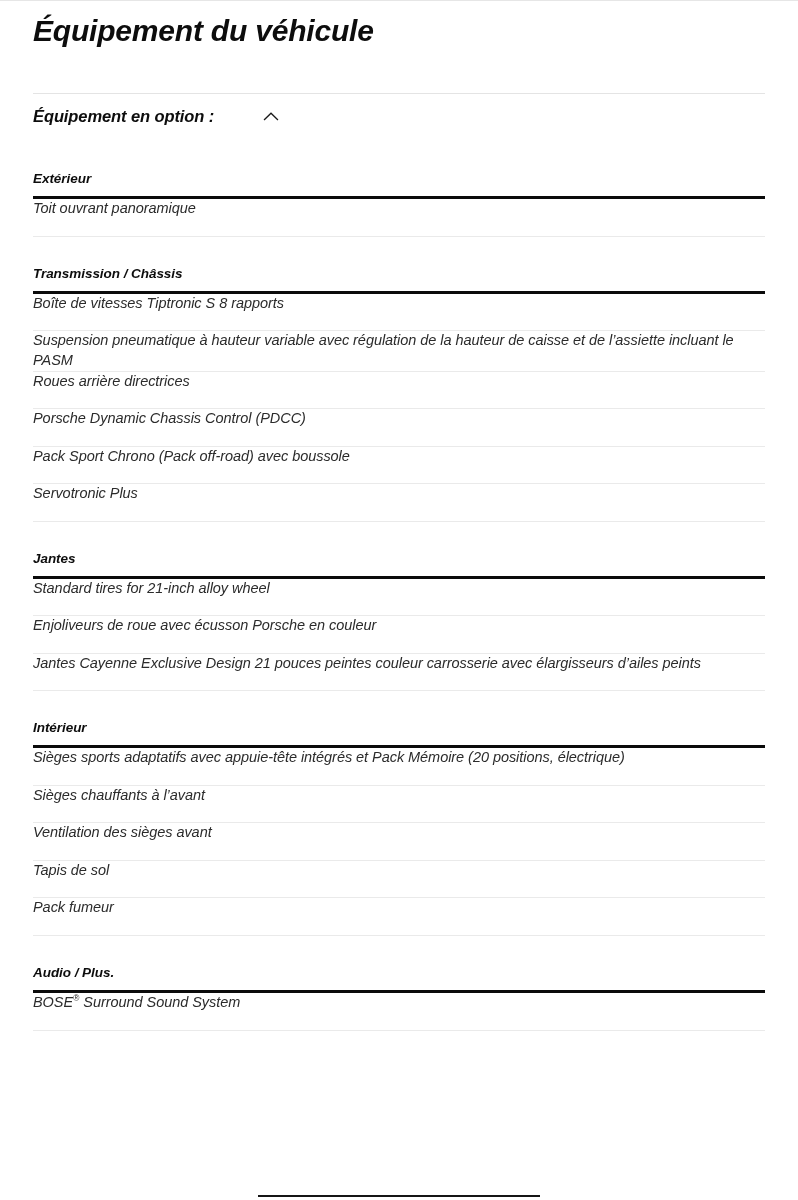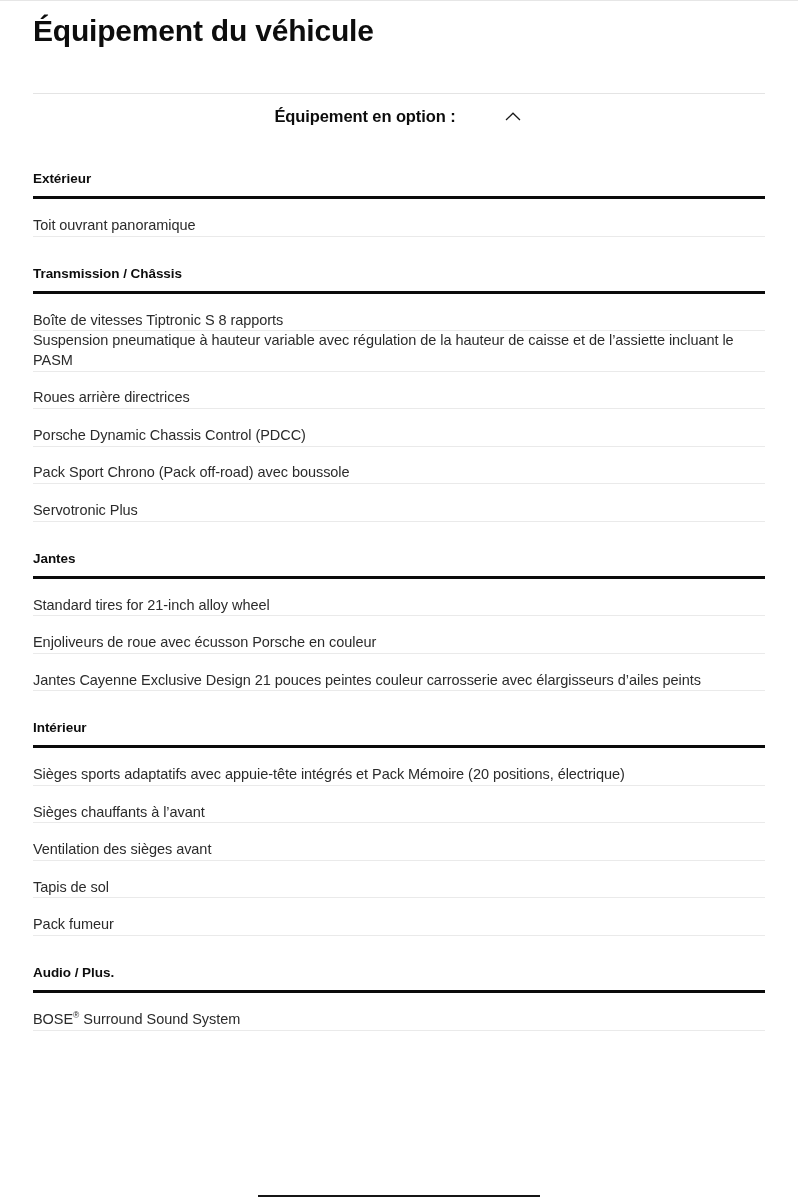--- a/index.html
+++ b/index.html
@@ -28,20 +28,21 @@
     width: 798px;
     height: 1px;
     background: #e6e6e6;
   }
 
   .content {
     position: absolute;
     top: 0; left: 0;
     width: 648px;
     padding: 0 33px;
+    font-style: italic;
   }
 
   
   .page-title {
     font-size: 30px;
     font-weight: 700;
     letter-spacing: -0.2px;
     line-height: 1.1;
     color: #0d0d0d;
     padding-top: 14px;
@@ -53,21 +54,21 @@
     margin-top: 46px;
     height: 1px;
     background: #e4e4e4;
     width: 732px;
   }
 
   .accordion-head {
     position: relative;
     display: flex;
     align-items: center;
-    justify-content: center;
+    justify-content: flex-start;
     width: 732px;
     height: 45px;
     background: transparent;
     border: none;
     cursor: pointer;
     padding: 0;
     gap: 46px;
   }
 
   .accordion-title {
@@ -103,21 +104,21 @@
     height: 3px;
     background: #0b0b0b;
   }
 
   .group-items { width: 732px; }
 
   .item-row {
     width: 732px;
     min-height: 37.5px;
     display: flex;
-    align-items: flex-end;
+    align-items: flex-start;
     border-bottom: 1px solid #eaeaea;
   }
 
   .item-label {
     font-size: 14.5px;
     font-weight: 400;
     color: #2b2b2b;
     line-height: 1.35;
     letter-spacing: -0.05px;
   }

